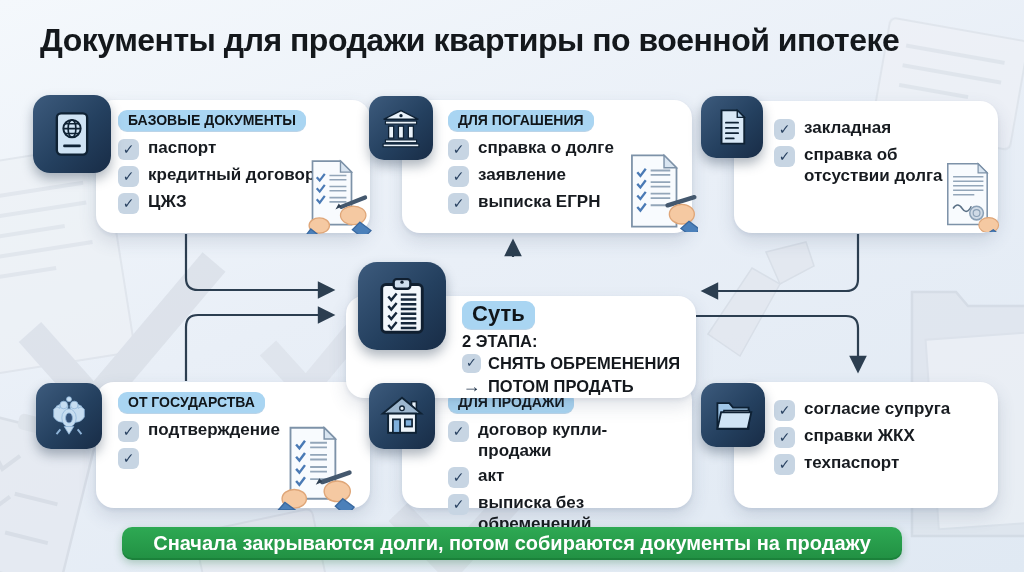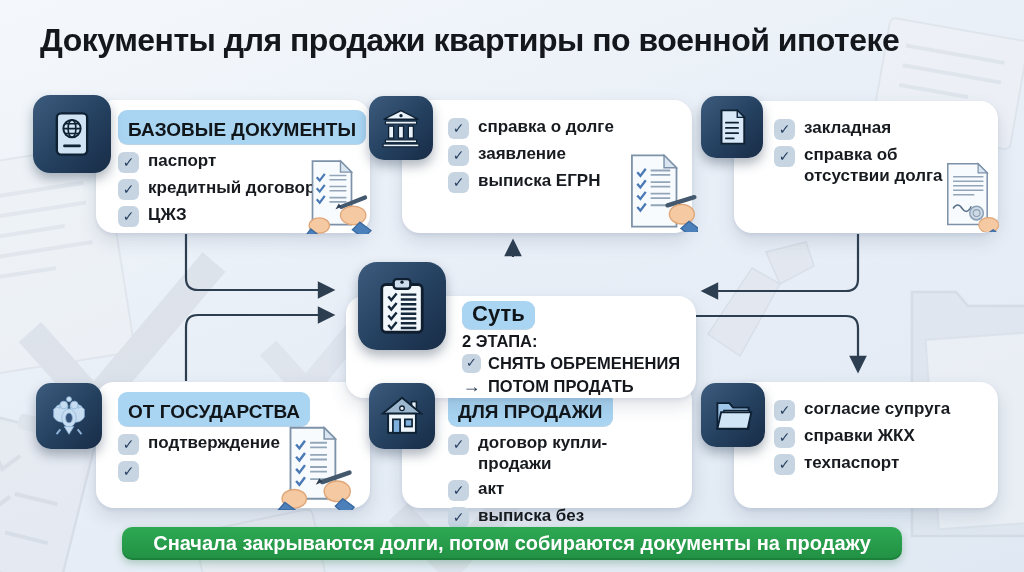--- a/index.html
+++ b/index.html
@@ -21,21 +21,21 @@
     box-sizing:border-box;padding:10px 12px 8px 22px;
   }
   .card-a{left:96px;top:100px;width:274px;height:133px;}
   .card-b{left:402px;top:100px;width:290px;height:133px;padding-left:46px;}
   .card-c{left:734px;top:101px;width:264px;height:132px;padding-left:40px;}
   .card-d{left:96px;top:382px;width:274px;height:126px;}
   .card-e{left:402px;top:382px;width:290px;height:126px;padding-left:46px;}
   .card-f{left:734px;top:382px;width:264px;height:126px;padding-left:40px;}
   .pill{
     display:inline-block;background:#a9d5f2;border-radius:9px;
-    padding:9px 10px 3px;font-size:19px;font-weight:800;color:#101519;
+    padding:2px 10px 3px;font-size:14px;font-weight:800;color:#101519;
     box-shadow:0 1px 0 rgba(120,170,210,.5);white-space:nowrap;
   }
   .items{list-style:none;margin:7px 0 0;padding:0;font-size:17px;font-weight:600;color:#171b20;}
   .items li{display:flex;align-items:flex-start;gap:9px;margin:5px 0;line-height:1.22;}
   .chk{
     flex:0 0 auto;width:21px;height:21px;background:#c7d5e3;border-radius:6px;
     color:#2a4362;font-size:14px;font-weight:700;display:flex;align-items:center;
     justify-content:center;margin-top:1px;
   }
   .tile{
@@ -137,20 +137,21 @@
           <span>кредитный договор</span>
         </li>
       <li>
           <span class="chk">✓</span>
           <span>ЦЖЗ</span>
         </li>
     </ul>
   </section>
 
   <section class="card card-b">
+    <span class="pill">ДЛЯ ПОГАШЕНИЯ</span>
     <ul class="items">
       <li>
           <span class="chk">✓</span>
           <span>справка о долге</span>
         </li>
       <li>
           <span class="chk">✓</span>
           <span>заявление</span>
         </li>
       <li>

